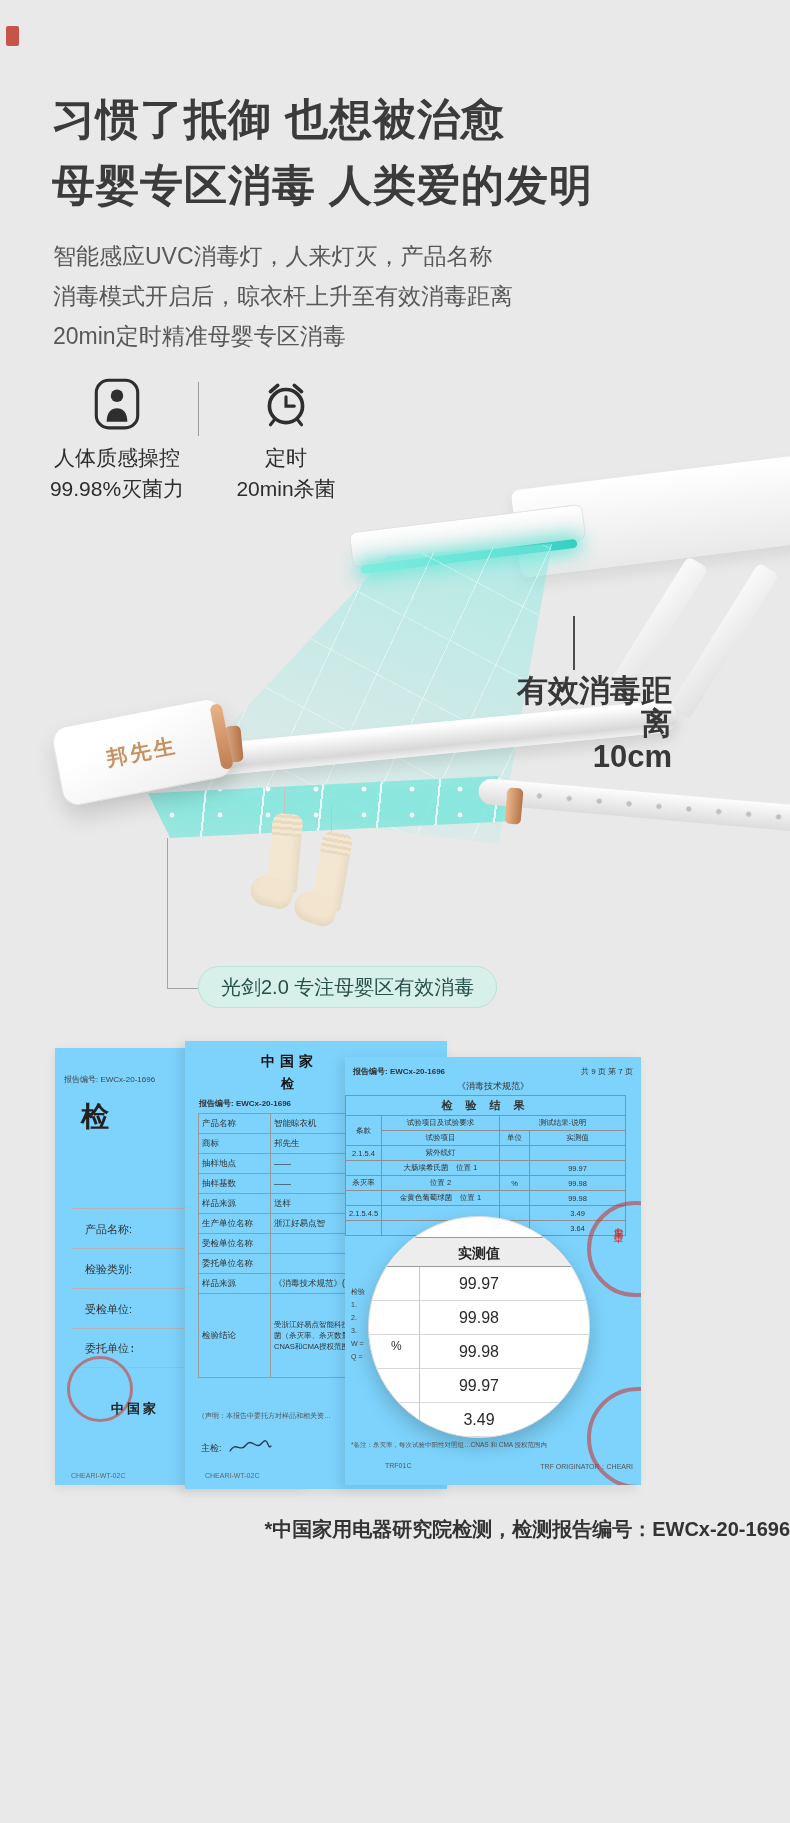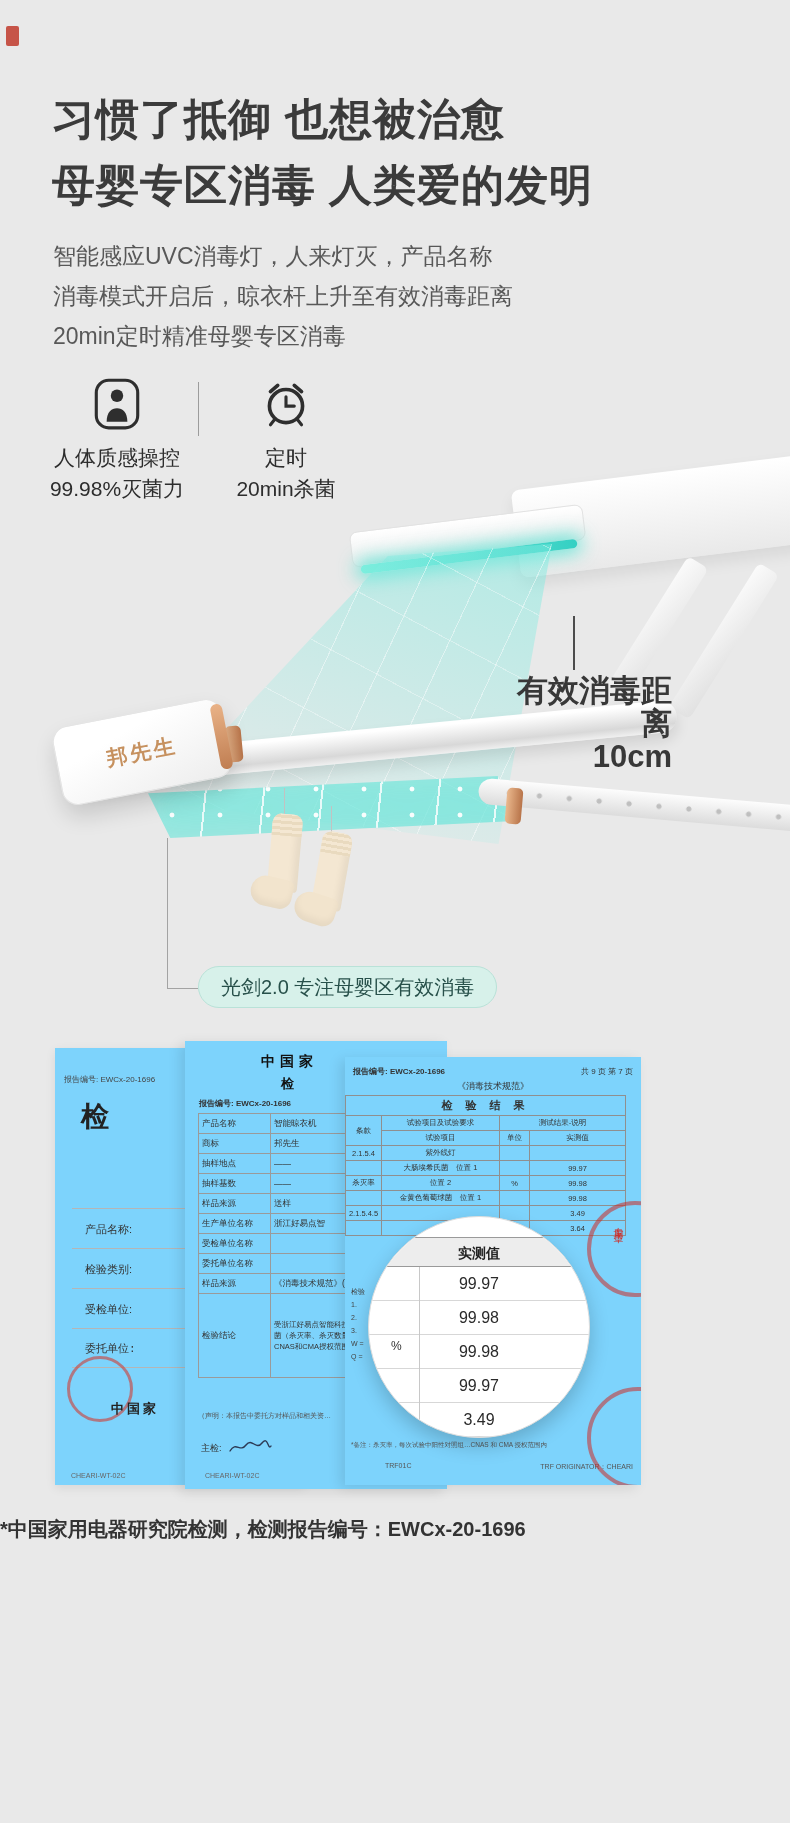--- a/index.html
+++ b/index.html
@@ -95,21 +95,21 @@
   .mag-band{margin-top:20px;height:30px;line-height:30px;background:#ededed;border-top:1px solid #9a9a9a;border-bottom:1px solid #9a9a9a;text-align:center;font-size:14px;font-weight:700;color:#222;}
   .mag-row{height:34px;line-height:34px;text-align:center;font-size:16px;color:#2a2a2a;border-bottom:1px solid #d7d7d7;}
   .mag-vline{position:absolute;left:50px;top:50px;bottom:0;width:1px;background:#c8c8c8;}
   .mag-unit{position:absolute;left:22px;top:122px;font-size:12px;color:#333;}
 
   .stamp{position:absolute;border-radius:50%;border:4px solid rgba(205,44,38,.55);z-index:6;}
   .stamp-1{right:-42px;top:144px;width:96px;height:96px;}
   .stamp-text{position:absolute;left:20px;top:14px;writing-mode:vertical-rl;font-size:10px;color:#cf2b25;letter-spacing:3px;}
   .stamp-2{right:-48px;top:330px;width:102px;height:102px;}
 
-  .footnote{position:absolute;left:0;top:1516px;width:100%;text-align:left;font-size:20px;font-weight:600;color:#333;}
+  .footnote{position:absolute;left:0;top:1516px;width:100%;text-align:right;font-size:20px;font-weight:600;color:#333;}
 </style>
 </head>
 <body>
 
 <div class="page">
 
   <div class="corner-mark"></div>
 
   <div class="hero-title">
     <div>习惯了抵御 也想被治愈</div>

